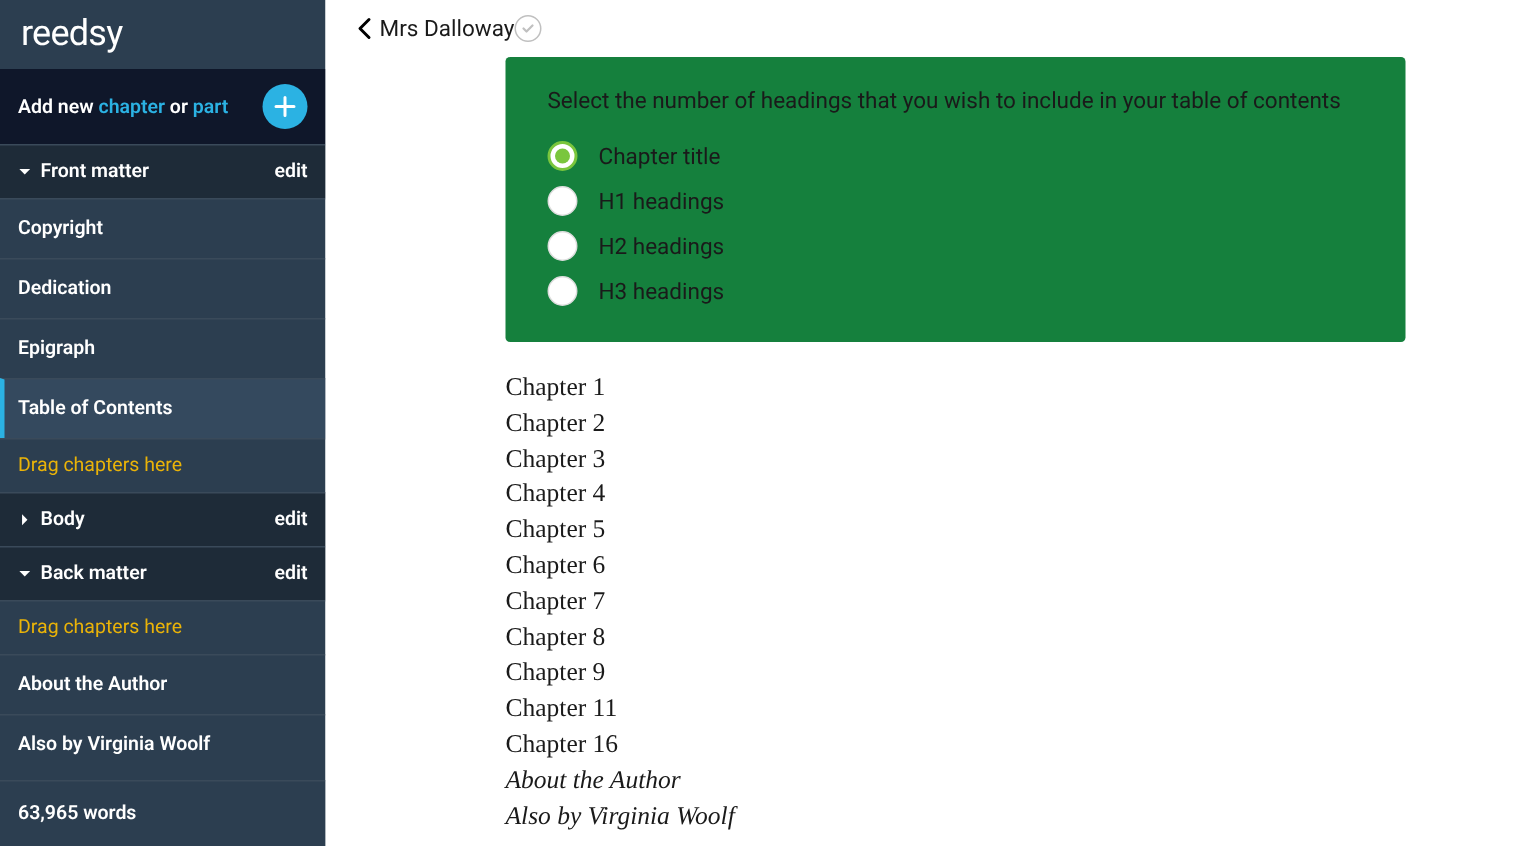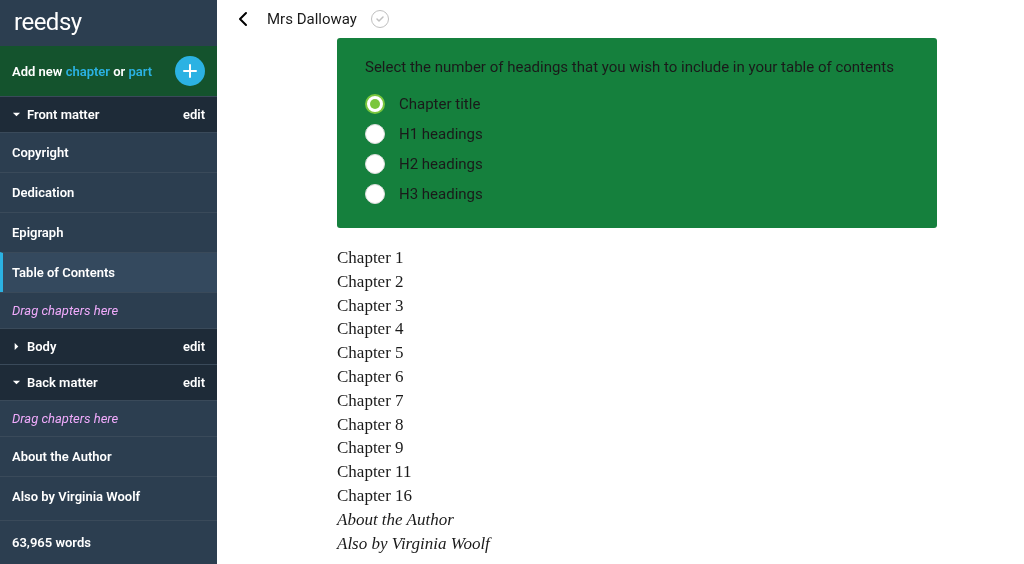--- a/index.html
+++ b/index.html
@@ -4,42 +4,42 @@
   <style>
     * { margin: 0; padding: 0; box-sizing: border-box; }
     body { font-family: -apple-system, BlinkMacSystemFont, "Segoe UI", Roboto, Helvetica, Arial, sans-serif; width: 1024px; height: 564px; overflow: hidden; background: #fff; }
     
     .app { display: flex; height: 100%; }
     
     .sidebar { width: 217px; background: #2c3e50; color: #fff; display: flex; flex-direction: column; }
     
     .logo { padding: 8px 14px 10px; font-size: 24px; font-weight: 400; letter-spacing: -0.5px; color: #fff; }
     
-    .add-row { display: flex; align-items: center; justify-content: space-between; padding: 10px 12px; background: #14532d; }
+    .add-row { display: flex; align-items: center; justify-content: space-between; padding: 10px 12px; background: #0f172a; }
     .add-text { font-size: 13px; font-weight: 600; }
     .add-text .link { color: #2bb2e3; }
     .add-text .normal { color: #fff; }
     .plus-btn { width: 30px; height: 30px; border-radius: 50%; background: #2bb2e3; display: flex; align-items: center; justify-content: center; cursor: pointer; }
     .plus-btn svg { width: 16px; height: 16px; }
     
     .section-header { display: flex; align-items: center; justify-content: space-between; padding: 10px 12px; background: #1e2b38; border-top: 1px solid #3a4a5a; }
     .section-title { display: flex; align-items: center; gap: 6px; font-size: 13px; font-weight: 600; }
     .section-title svg { width: 9px; height: 9px; }
     .edit-link { font-size: 13px; font-weight: 600; color: #fff; cursor: pointer; }
     
     .nav-item { padding: 12px 12px; font-size: 13px; font-weight: 600; cursor: pointer; border-top: 1px solid #3a4a5a; }
     .nav-item.active { background: #34495e; border-left: 3px solid #2bb2e3; padding-left: 9px; }
     
-    .drag-hint { padding: 10px 12px; font-size: 13px; font-style: italic; color: #f0abfc; border-top: 1px solid #3a4a5a; }
+    .drag-hint { padding: 10px 12px; font-size: 13px; color: #eab308; border-top: 1px solid #3a4a5a; }
     
     .footer { margin-top: auto; padding: 14px 12px; font-size: 13px; font-weight: 600; border-top: 1px solid #3a4a5a; background: #2c3e50; }
     
     .main { flex: 1; display: flex; flex-direction: column; background: #fff; }
     
-    .topbar { display: flex; align-items: center; gap: 14px; padding: 10px 18px; }
+    .topbar { display: flex; align-items: center; padding: 10px 18px; }
     .back-btn { cursor: pointer; display: flex; align-items: center; }
     .back-btn svg { width: 18px; height: 18px; }
     .doc-title { font-size: 15px; color: #1a1a1a; }
     .check-circle { width: 18px; height: 18px; border: 1.5px solid #c0c0c0; border-radius: 50%; display: flex; align-items: center; justify-content: center; }
     .check-circle svg { width: 10px; height: 10px; }
     
     .content { flex: 1; padding: 0 0 0 120px; overflow-y: auto; }
     
     .options-panel { background: #15803d; padding: 20px 28px 24px; border-radius: 3px; width: 600px; }
     .panel-title { font-size: 15px; color: #1a1a1a; margin-bottom: 18px; }

